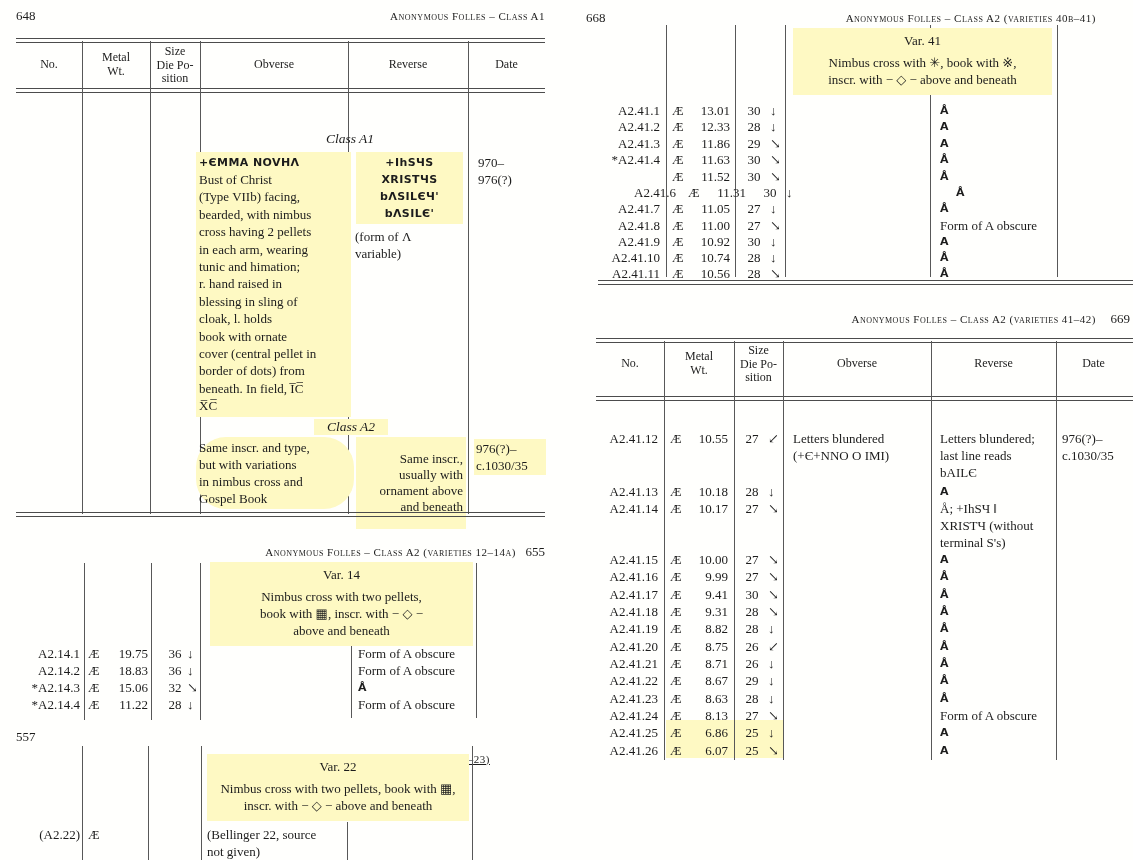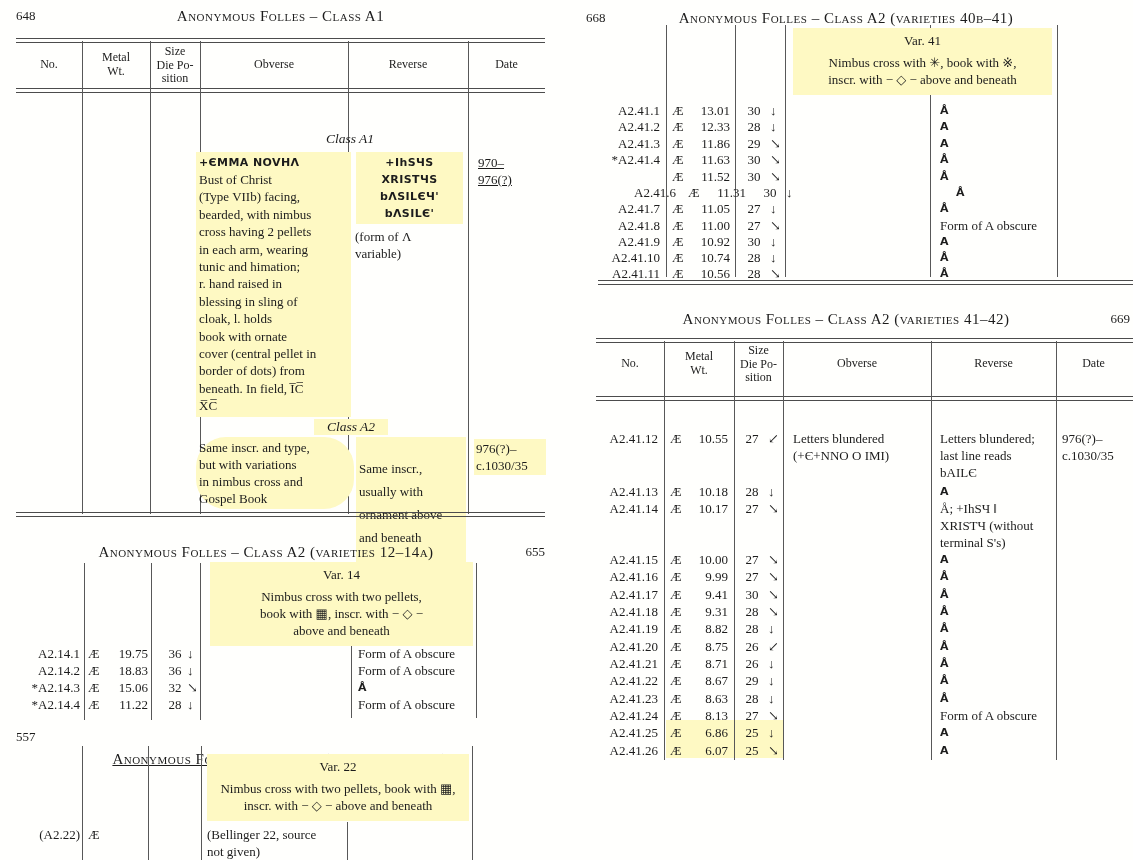--- a/index.html
+++ b/index.html
@@ -2,21 +2,21 @@
 <html><head>
 <meta charset="utf-8">
 <style>
   html,body{margin:0;padding:0;background:#fff;}
   .stage{position:relative;width:1133px;height:860px;background:#fffffd;overflow:hidden;
          font-family:"Liberation Serif","DejaVu Serif",serif;color:#1c1c1c;font-size:13px;}
   .t{position:absolute;line-height:16px;}
   .pre{white-space:pre-line;}
   .c{text-align:center;}
   .r{text-align:right;}
-  .sc{font-variant:small-caps;letter-spacing:.5px;font-size:15px;}
+  .sc{font-variant:small-caps;letter-spacing:.5px;font-size:11px;text-align:right;}
   .it{font-style:italic;}
   .hl{background:#fef9c3;}
   .insc{font-family:"DejaVu Sans","Liberation Sans",sans-serif;font-weight:700;font-size:11px;letter-spacing:.4px;}
   .hline{position:absolute;height:3px;border-top:1px solid #4c4c4c;border-bottom:1px solid #4c4c4c;}
   .vline{position:absolute;width:1px;background:#585858;}
   .hdr{font-size:12px;line-height:13.5px;}
   .row{position:absolute;left:0;width:1133px;height:18px;}
   .cell{position:absolute;top:0;line-height:17px;}
   .box{position:absolute;}
   .bx-title{line-height:16px;}
@@ -98,30 +98,30 @@
 
     <div class="box hl c" style="left:356px;top:152px;width:107px;padding:2px 0;">
       <div class="insc pre" style="line-height:17px;">+IhSЧS
 XRISTЧS
 bΛSILЄЧ'
 bΛSILЄ'</div>
     </div>
     <div class="t pre" style="left:355px;top:228px;line-height:17px;">(form of Λ
 variable)</div>
 
-    <div class="t pre" style="left:478px;top:154px;line-height:17px;text-decoration:underline;">970–
+    <div class="t pre" style="left:478px;top:154px;line-height:17px;">970–
 976(?)</div>
 
     <div class="box hl it c" style="left:314px;top:419px;width:70px;padding:0 2px;font-size:13.5px;">Class A2</div>
 
     <div class="box hl pre" style="left:196px;top:437px;width:152px;padding:2px 3px;line-height:17px;border-radius:30px;">Same inscr. and type,
 but with variations
 in nimbus cross and
 Gospel Book</div>
-    <div class="box hl pre" style="left:356px;top:437px;width:104px;padding:20px 3px;line-height:23px;">Same inscr.,
+    <div class="box hl pre" style="left:356px;top:437px;width:104px;padding:14px 3px;line-height:16px;text-align:right;">Same inscr.,
 usually with
 ornament above
 and beneath</div>
     <div class="box hl pre" style="left:474px;top:439px;width:68px;padding:1px 2px;line-height:17px;">976(?)–
 c.1030/35</div>
 
     <div class="hline" style="left:16px;top:512px;width:529px;"></div>
   </div>
 
   <div class="f655">

